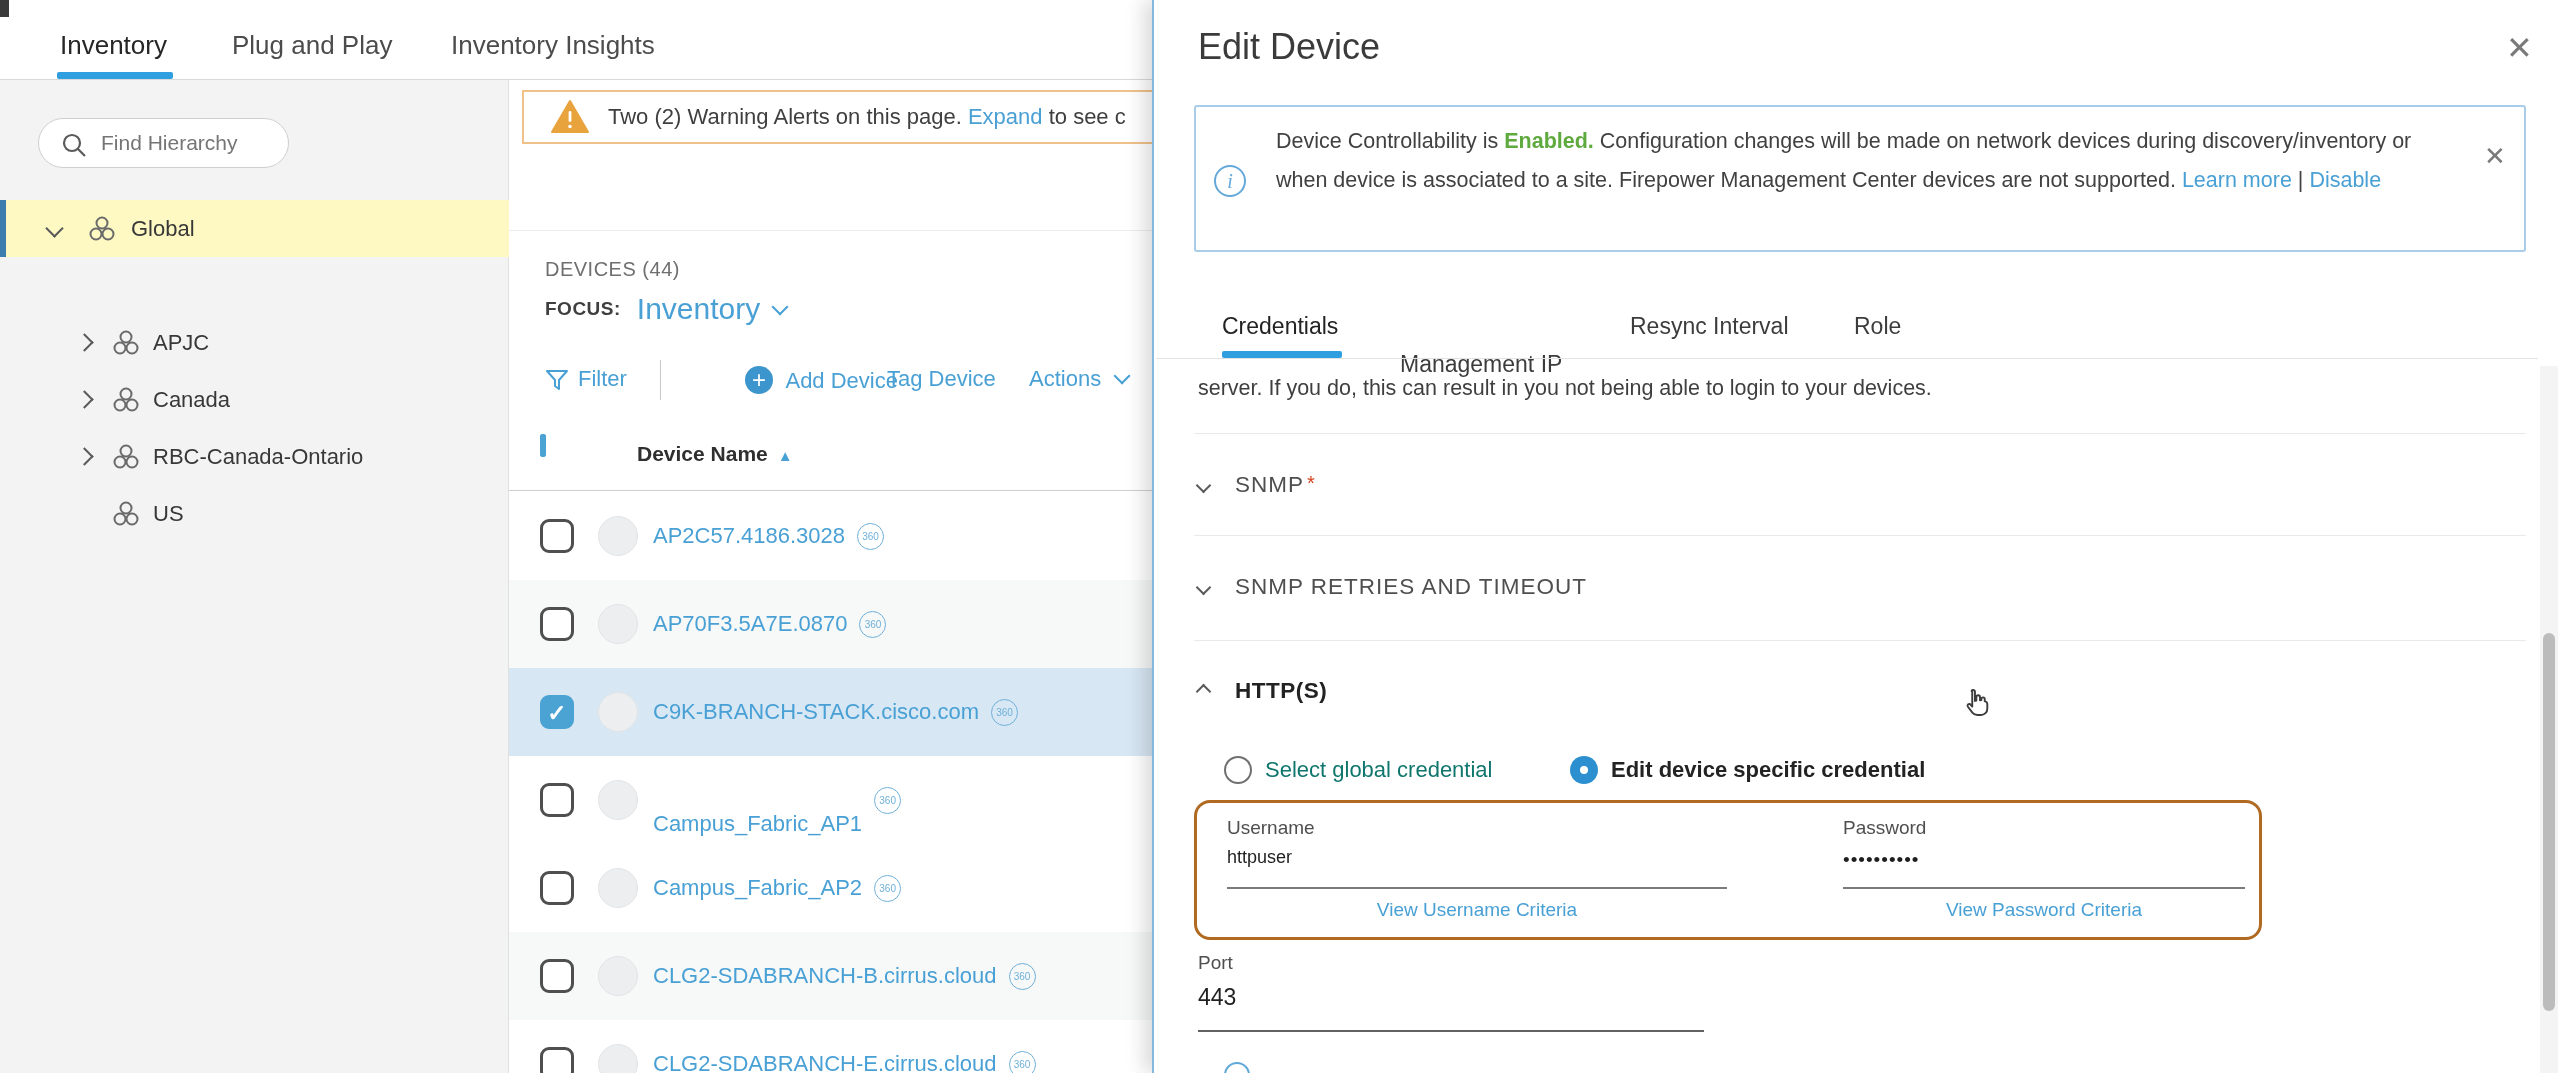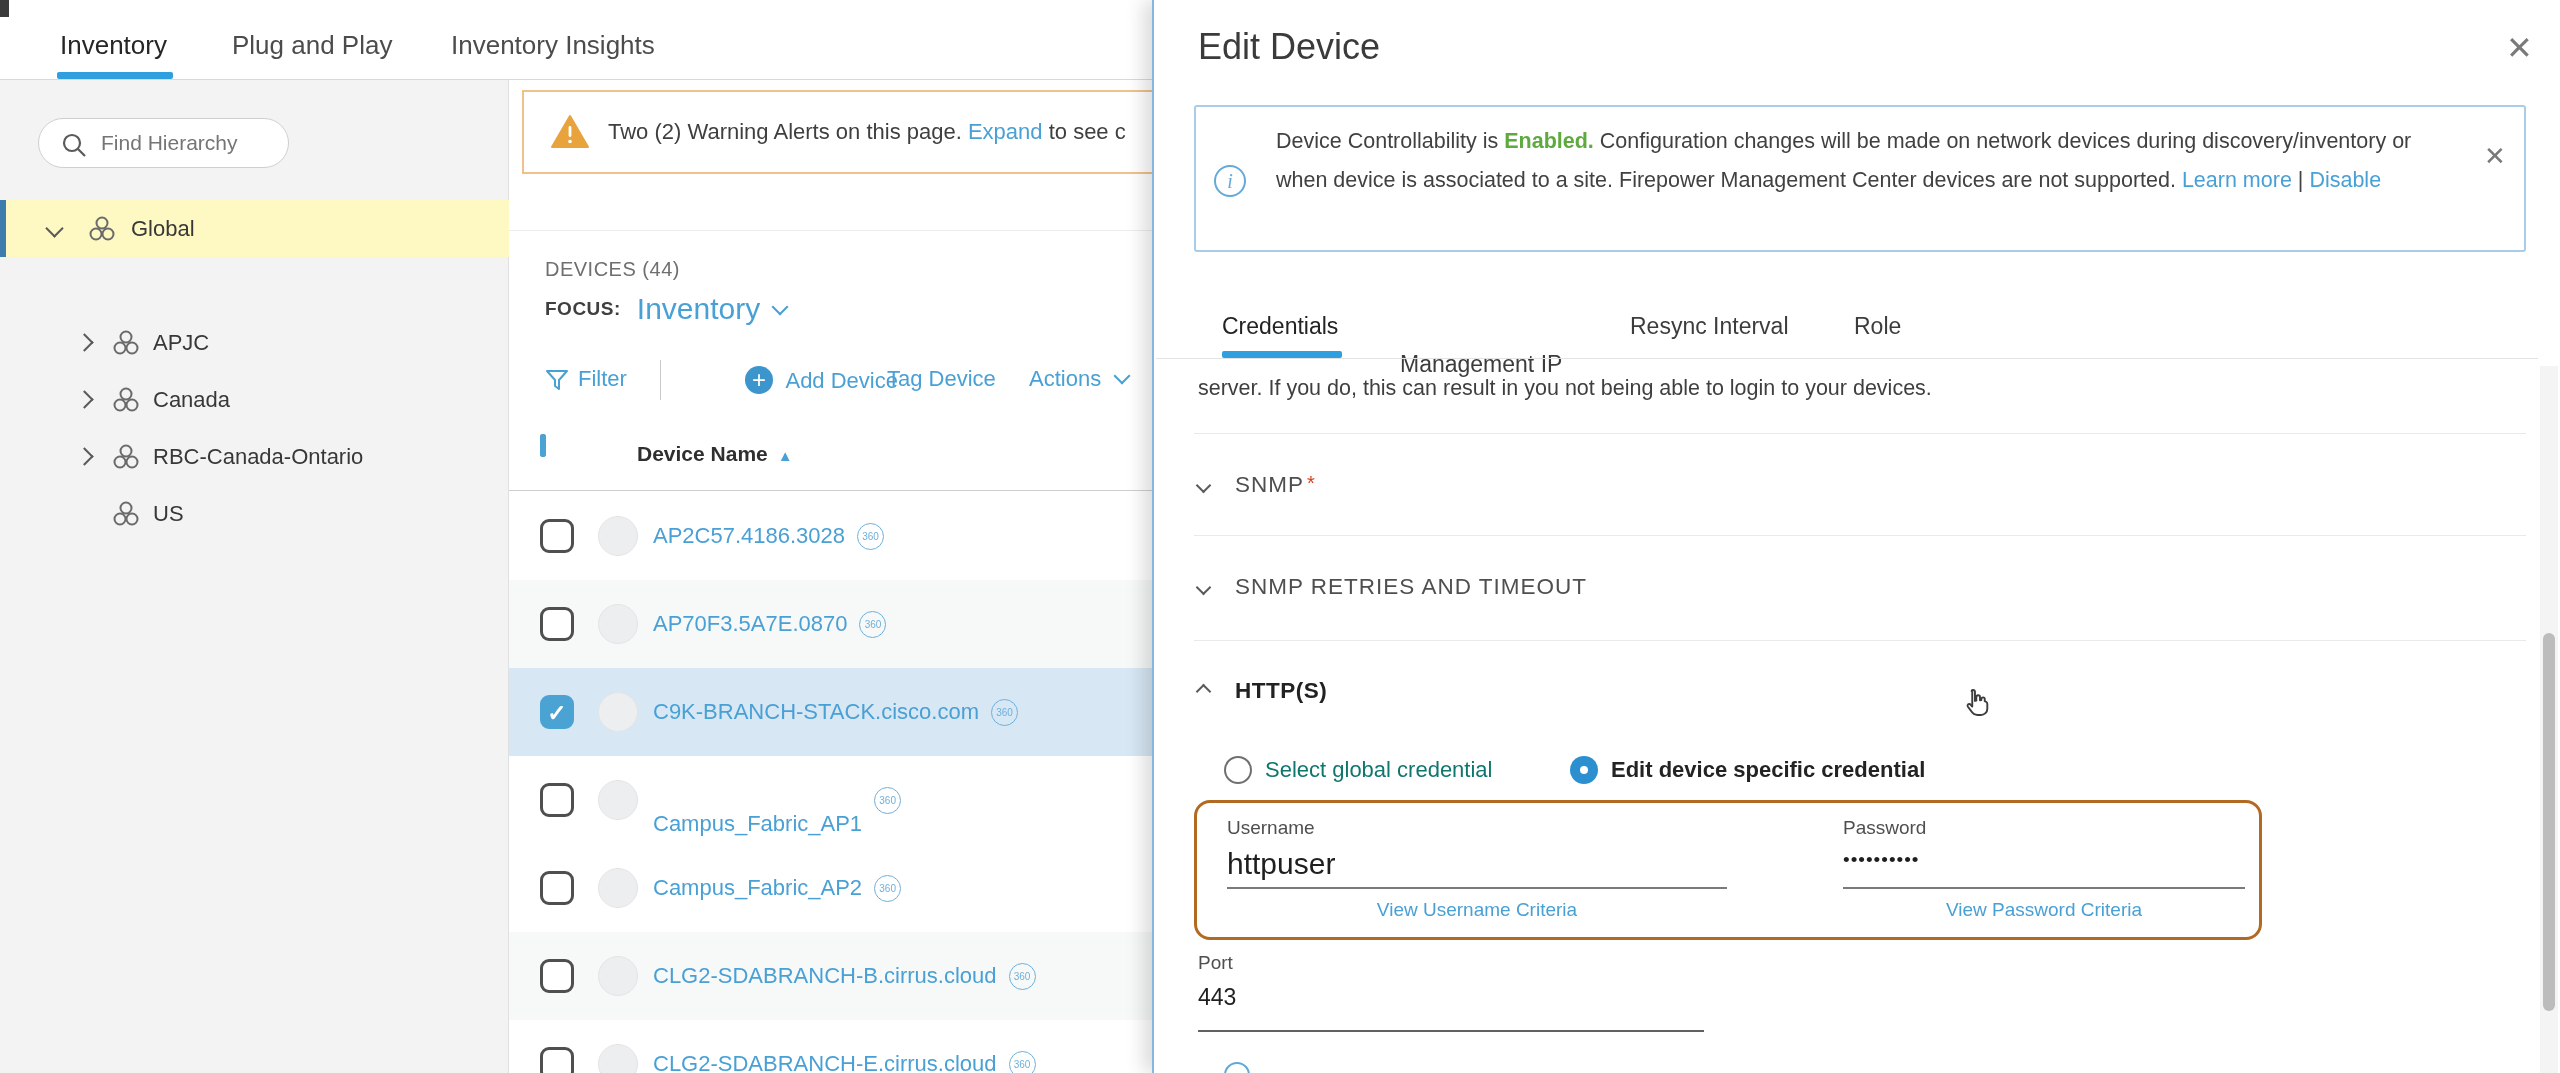--- a/index.html
+++ b/index.html
@@ -51,21 +51,21 @@
   #colname { font-size:21px; font-weight:700; color:#2f2f2f; }
   .sortarrow { color:#49a0d5; font-size:15px; margin-left:10px; }
   .dev-row { left:0; width:643px; height:88px; display:flex; align-items:center; }
   .dev-row.stripe { background:#f7f8f8; }
   .dev-row.selected { background:#d7e7f4; }
   .avatar { width:40px; height:40px; border-radius:50%; background:#eceef0; border:1px solid #e2e5e7; }
   .devlink { color:#49a0d5; font-size:22px; cursor:pointer; }
   .badge360 { width:27px; height:27px; border:1.5px solid #6fb0da; border-radius:50%; color:#6fb0da; font-size:10px; text-align:center; line-height:25px; display:inline-block; cursor:pointer; }
 
   
-  #warnbanner { left:522px; top:90px; width:630px; height:84px; background:#fff; border-top:2px solid #f0c189; border-bottom:2px solid #f0c189; border-left:2px solid #f0c189; display:flex; align-items:center; overflow:hidden; }
+  #warnbanner { left:522px; top:90px; width:630px; height:54px; background:#fff; border-top:2px solid #f0c189; border-bottom:2px solid #f0c189; border-left:2px solid #f0c189; display:flex; align-items:center; overflow:hidden; }
   #warntext { font-size:22px; color:#3f3f3f; white-space:nowrap; }
   .linkblue { color:#49a0d5; cursor:pointer; }
 
   
   #panel { left:1152px; top:0; width:1408px; height:1073px; background:#fff; border-left:2px solid #84b8dc; box-shadow:-8px 0 18px rgba(0,0,0,.15); }
   #panel-title { left:44px; top:26px; font-size:36px; color:#3b3b3b; font-weight:500; }
   .closex { color:#7a7a7a; font-size:32px; cursor:pointer; line-height:1; }
   #panel-close { left:1352px; top:32px; }
   #ctrl-banner { left:40px; top:105px; width:1332px; height:147px; border:2px solid #a9cde9; border-radius:3px; background:#fff; }
   #info-ico { left:18px; top:58px; width:32px; height:32px; border:2px solid #64a9d9; border-radius:50%; color:#64a9d9; font-size:20px; font-style:italic; font-family:"Liberation Serif",serif; text-align:center; line-height:29px; }
@@ -83,21 +83,21 @@
   .sec-label { font-size:22.5px; color:#4f4f4f; letter-spacing:1px; margin-left:26px; }
   .sec-label.bold { color:#222; font-weight:700; letter-spacing:.5px; }
   .req { color:#d6421e; font-size:20px; margin-left:3px; vertical-align:top; }
   .radio { width:28px; height:28px; border-radius:50%; border:2.5px solid #707070; background:#fff; cursor:pointer; }
   .radio.on { border:none; background:#2b8fd0; position:relative; }
   .radio.on::after { content:""; position:absolute; left:10px; top:10px; width:8px; height:8px; border-radius:50%; background:#fff; }
   .radlabel { font-size:22px; color:#0f766e; margin-left:13px; }
   .radlabel.bold { color:#232323; font-weight:700; }
   #cred-box { left:40px; top:800px; width:1068px; height:140px; border:3px solid #b06a22; border-radius:16px; background:#fff; }
   .fld-label { font-size:19px; color:#4f4f4f; }
-  .fld-value { font-size:30px; color:#1f1f1f; }
+  .fld-value { font-size:18px; color:#1f1f1f; }
   .fld-line { height:2px; background:#7a7a7a; }
   .fld-link { font-size:19px; color:#49a0d5; text-align:center; cursor:pointer; }
   #port-label { left:44px; top:952px; }
   #port-value { left:44px; top:984px; font-size:23px; }
   #port-line { left:44px; top:1030px; width:506px; height:2px; background:#616161; }
   #partial-radio { left:70px; top:1062px; width:26px; height:26px; border:2px solid #5fa8d8; border-radius:50%; background:#fff; }
   #pscroll-track { left:1386px; top:366px; width:18px; height:707px; background:#f4f4f4; }
   #pscroll-thumb { left:1389px; top:633px; width:12px; height:378px; background:#bcbcbc; border-radius:6px; cursor:pointer; }
   #cursor { left:806px; top:686px; }
 </style>

